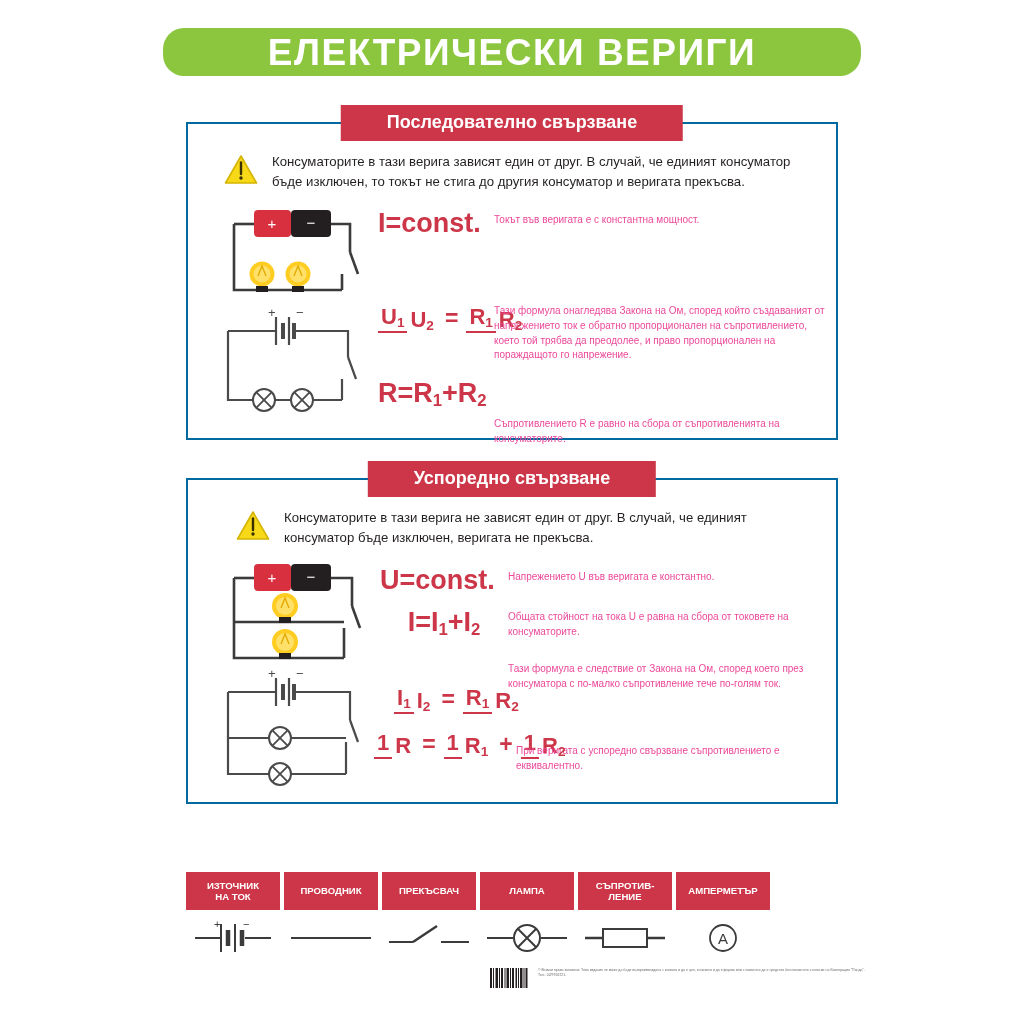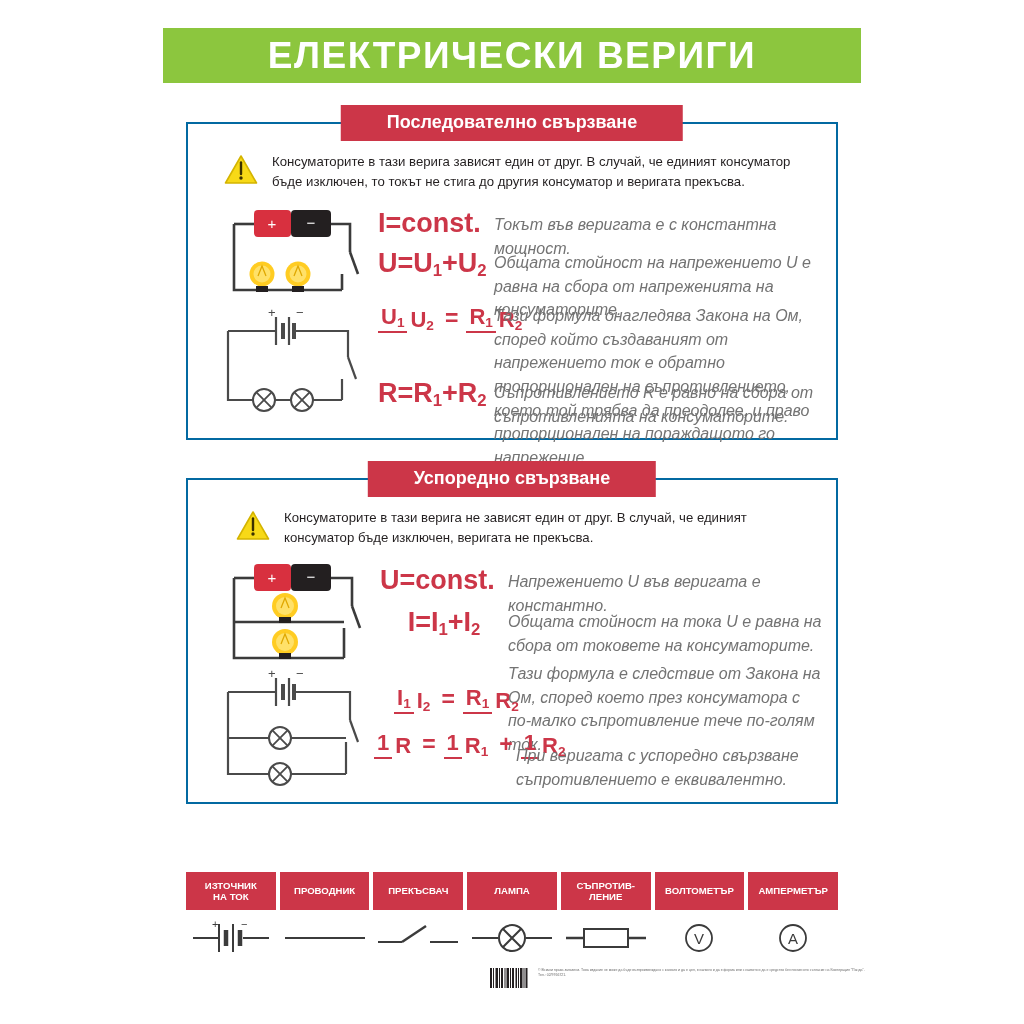--- a/index.html
+++ b/index.html
@@ -13,23 +13,23 @@
     position: relative;
     width: 1024px; height: 1024px;
     background: #fff;
     padding: 0;
   }
 
   
   .title-banner {
     position: absolute;
     left: 163px; top: 28px;
-    width: 698px; height: 55px;
+    width: 698px; height: 48px;
     background: #8cc63e;
-    display: flex; align-items: center; justify-content: center;
+    display: flex; align-items: center; justify-content: center; border-radius: 21px;
   }
   .title-banner .title-text {
     color: #ffffff;
     font-size: 37px;
     font-weight: bold;
     letter-spacing: 1.5px;
     line-height: 1;
     white-space: nowrap;
   }
 
@@ -75,24 +75,23 @@
   }
   .formula {
     color: #cc3648;
     font-weight: bold;
     font-family: "Liberation Sans", sans-serif;
     white-space: nowrap;
   }
   .formula.big { font-size: 27px; line-height: 1.05; }
   .formula sub { font-size: 0.62em; vertical-align: baseline; position: relative; bottom: -0.22em; }
   .desc {
-    font-size: 16px;
-    color: #737373;
+    font-size: 10px;
+    color: #ec4899;
     line-height: 1.48;
-    font-style: italic;
   }
 
   
   .fracline { display: inline-flex; align-items: center; gap: 8px; }
   .frac {
     display: inline-flex; 
     align-items: center; vertical-align: middle;
   }
   .frac .num { padding: 0 3px 1px 3px; border-bottom: 2.6px solid #cc3648; }
   .frac .den { padding: 2px 3px 0 3px; }
@@ -220,26 +219,20 @@
         <circle cx="92" cy="93" r="11" fill="#fff" stroke="#4a4a4a" stroke-width="2"></circle>
         <path d="M84.2 85.2 L99.8 100.8 M99.8 85.2 L84.2 100.8" stroke="#4a4a4a" stroke-width="1.8"></path>
       </svg>
     </div>
 
     <div class="frow" style="left:190px; top:85px; width:450px;">
       <div class="formula big" style="width:116px;">I=const.</div>
       <div class="desc" style="width:334px; padding-top:4px;">Токът във веригата е с константна мощност.</div>
     </div>
 
-    <div class="frow" style="left:190px; top:125px; width:450px;">
-      <div class="formula big" style="width:116px;">
-        <span>U=U</span><sub>1</sub><span>+U</span><sub>2</sub>
-      </div>
-      <div class="desc" style="width:320px; padding-top:2px;">Общата стойност на напрежението U е равна на сбора от напреженията на консуматорите.</div>
-    </div>
 
     <div class="frow" style="left:190px; top:180px; width:450px;">
       <div class="formula" style="width:116px;">
         <span class="fracline">
           <span class="frac">
             <span class="num" style="font-size:22px;"><span>U</span><sub>1</sub></span>
             <span class="den" style="font-size:22px;"><span>U</span><sub>2</sub></span>
           </span>
           <span class="eqsign">=</span>
           <span class="frac">
@@ -248,21 +241,21 @@
           </span>
         </span>
       </div>
       <div class="desc" style="width:336px;">Тази формула онагледява Закона на Ом, според който създаваният от напрежението ток е обратно пропорционален на съпротивлението, което той трябва да преодолее, и  право пропорционален на пораждащото го напрежение.</div>
     </div>
 
     <div class="frow" style="left:190px; top:255px; width:450px;">
       <div class="formula big" style="width:116px;">
         <span>R=R</span><sub>1</sub><span>+R</span><sub>2</sub>
       </div>
-      <div class="desc" style="width:330px; padding-top:2px;">Съпротивлението R е равно на сбора от съпротивленията на консуматорите.</div>
+      <div class="desc" style="width:330px; padding-top:2px;margin-top:36px;">Съпротивлението R е равно на сбора от съпротивленията на консуматорите.</div>
     </div>
   </div>
 
   <div class="section" style="left:186px; top:478px; width:652px; height:326px;">
 
     <div class="section-header">Успоредно свързване</div>
 
     <div class="warn-row" style="left:48px; top:28px; width:572px;">
       <span class="warn-icon">
         <svg width="34" height="31" viewBox="0 0 34 31">
@@ -445,31 +438,20 @@
         </span>
       </div>
       <div class="sym-glyph">
         <svg width="88" height="40" viewBox="0 0 88 40">
           <path d="M4 22 L22 22 M66 22 L84 22" stroke="#3b3b3b" stroke-width="2.4"></path>
           <rect x="22" y="13" width="44" height="18" fill="#fff" stroke="#3b3b3b" stroke-width="2"></rect>
         </svg>
       </div>
     </div>
 
-    <div class="sym-col" style="width:94px;">
-      <div class="sym-label">
-        <span>ВОЛТОМЕТЪР</span>
-      </div>
-      <div class="sym-glyph">
-        <svg width="88" height="40" viewBox="0 0 88 40">
-          <circle cx="44" cy="22" r="13" fill="#fff" stroke="#3b3b3b" stroke-width="1.8"></circle>
-          <text x="44" y="28" text-anchor="middle" fill="#3b3b3b" font-size="15" font-family="Liberation Sans, sans-serif">V</text>
-        </svg>
-      </div>
-    </div>
 
     <div class="sym-col" style="width:94px;">
       <div class="sym-label">
         <span>АМПЕРМЕТЪР</span>
       </div>
       <div class="sym-glyph">
         <svg width="88" height="40" viewBox="0 0 88 40">
           <circle cx="44" cy="22" r="13" fill="#fff" stroke="#3b3b3b" stroke-width="1.8"></circle>
           <text x="44" y="28" text-anchor="middle" fill="#3b3b3b" font-size="15" font-family="Liberation Sans, sans-serif">A</text>
         </svg>

